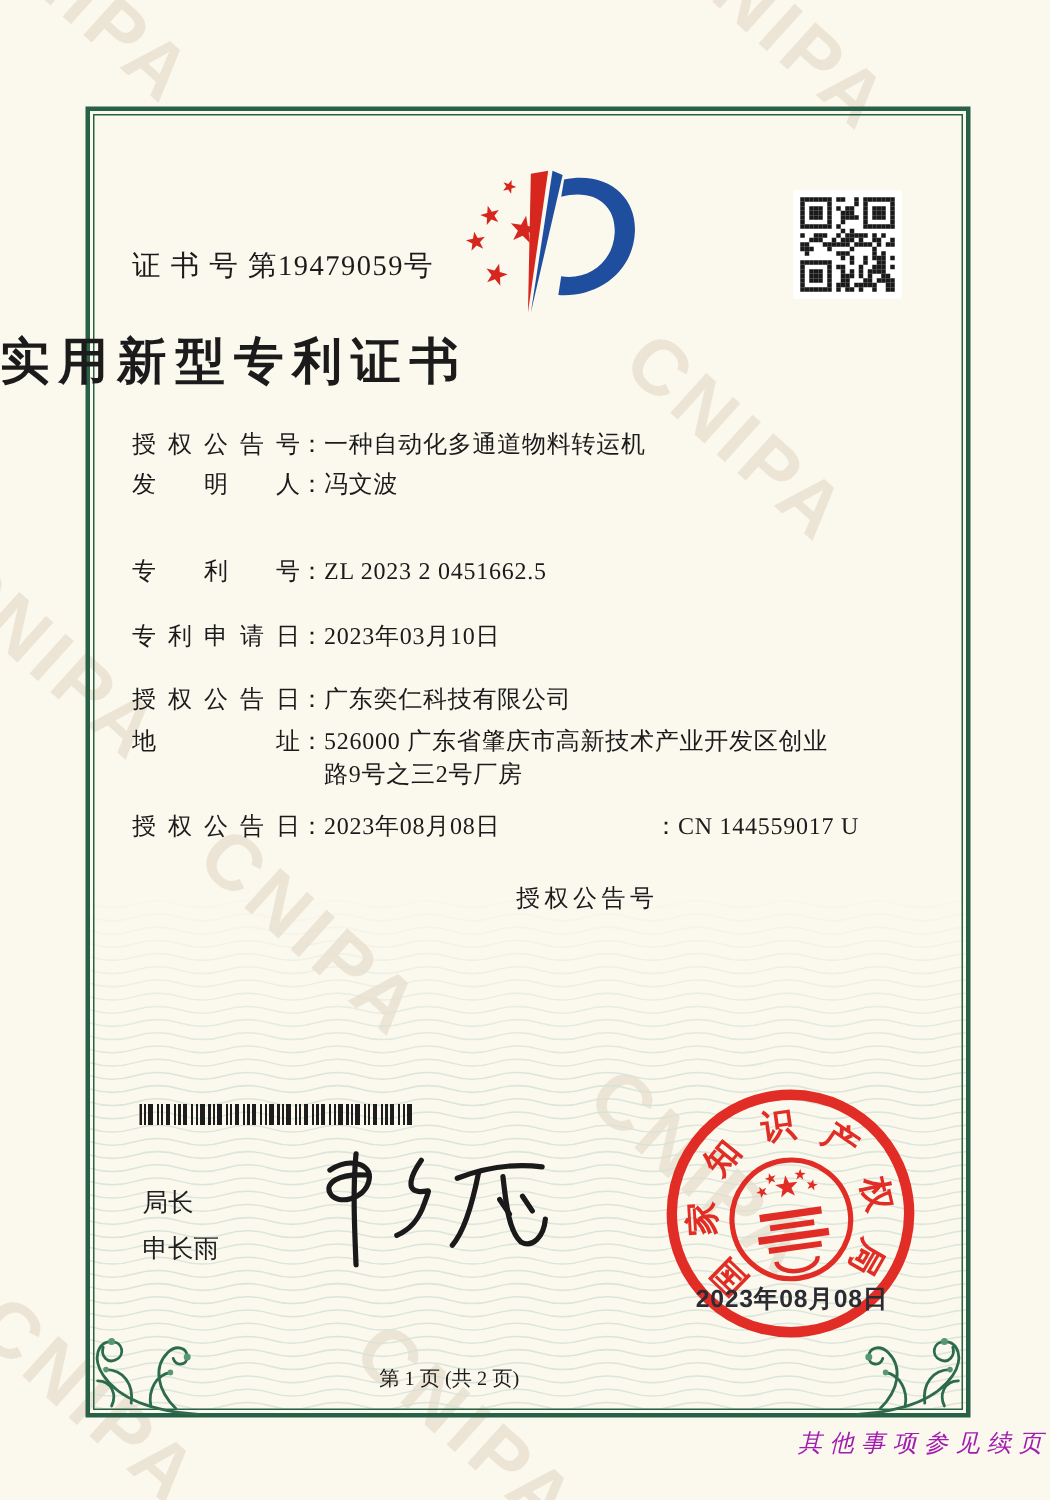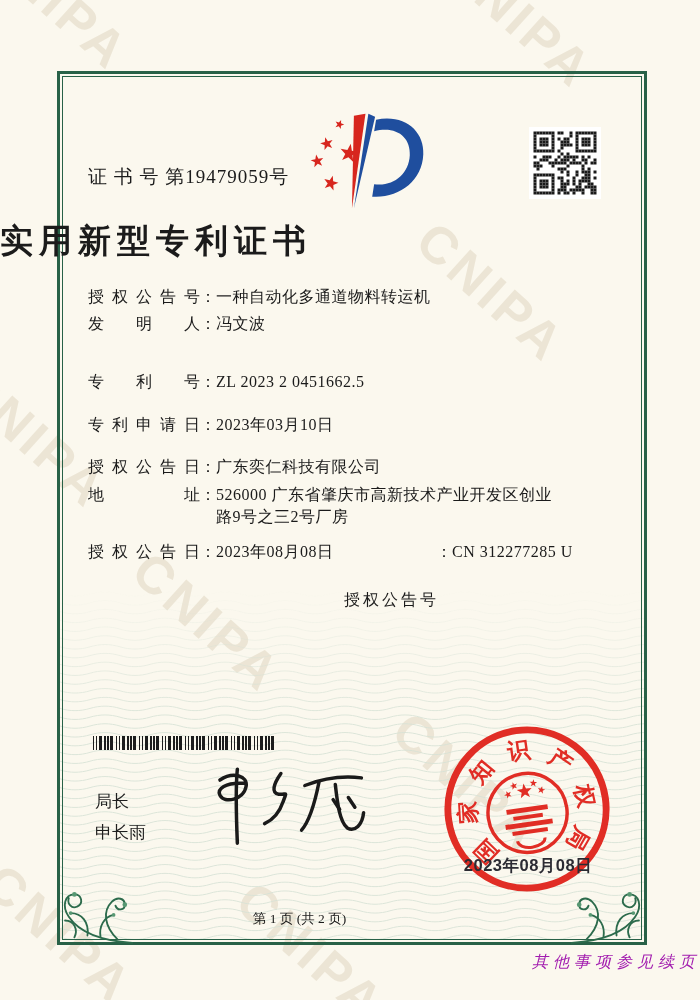--- a/index.html
+++ b/index.html
@@ -451,21 +451,21 @@
 <div class="row r-filing">
   <span class="lbl">专利申请日</span><span class="colon">：</span><span class="val">2023年03月10日</span>
 </div>
 <div class="row r-patentee">
   <span class="lbl">授权公告日</span><span class="colon">：</span><span class="val">广东奕仁科技有限公司</span>
 </div>
 <div class="row r-address">
   <span class="lbl">地址</span><span class="colon">：</span><span class="val">526000 广东省肇庆市高新技术产业开发区创业路9号之三2号厂房</span>
 </div>
 <div class="row r-grant">
-  <span class="lbl">授权公告日</span><span class="colon">：</span><span class="val val1">2023年08月08日</span><span class="lbl2">授权公告号</span><span class="colon">：</span><span class="val">CN 312277285 U</span>
+  <span class="lbl">授权公告日</span><span class="colon">：</span><span class="val val1">2023年08月08日</span><span class="lbl2">授权公告号</span><span class="colon">：</span><span class="val">CN 144559017 U</span>
 </div>
 
 <div class="body-text">
 </div>
 
 <div class="barcode"></div>
 
 <div class="issuer">
   <div>局长</div>
   <div>申长雨</div>

